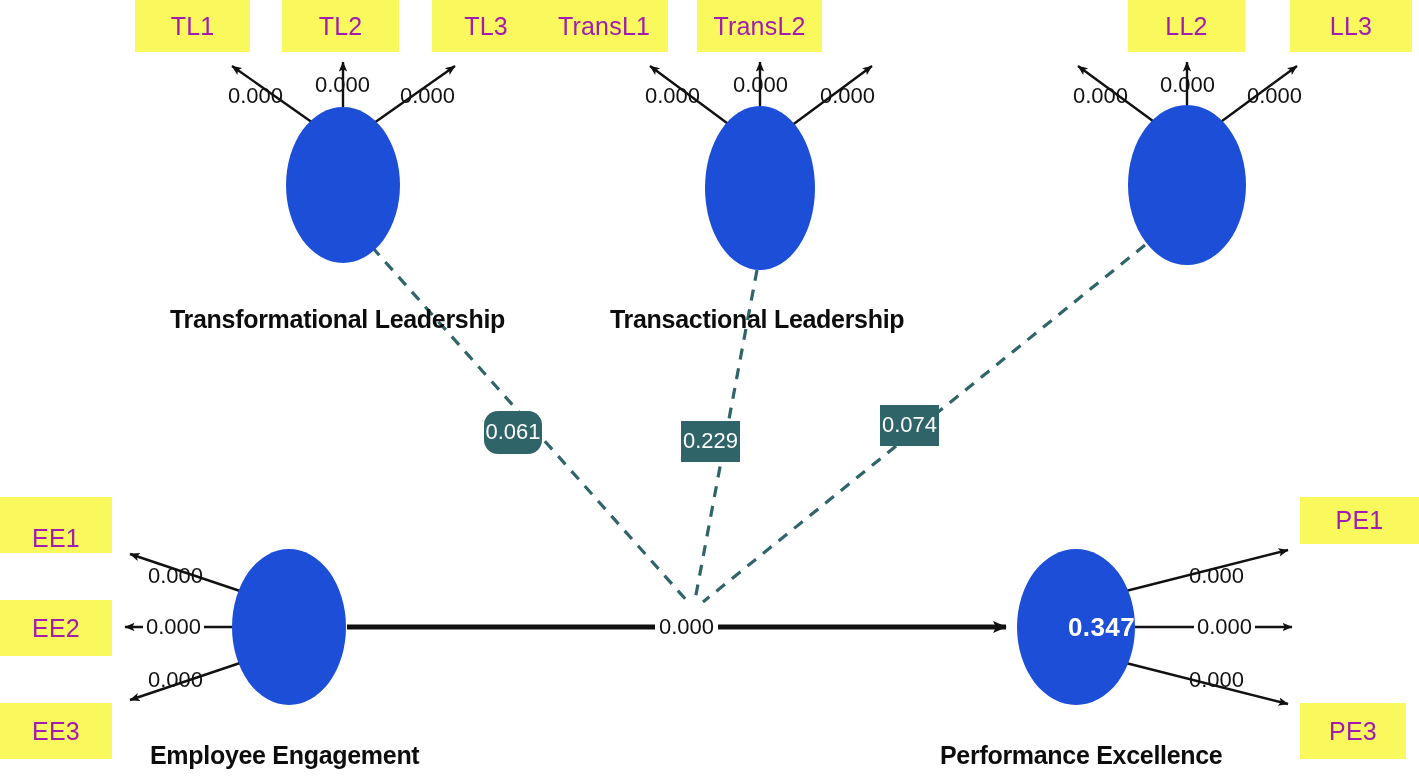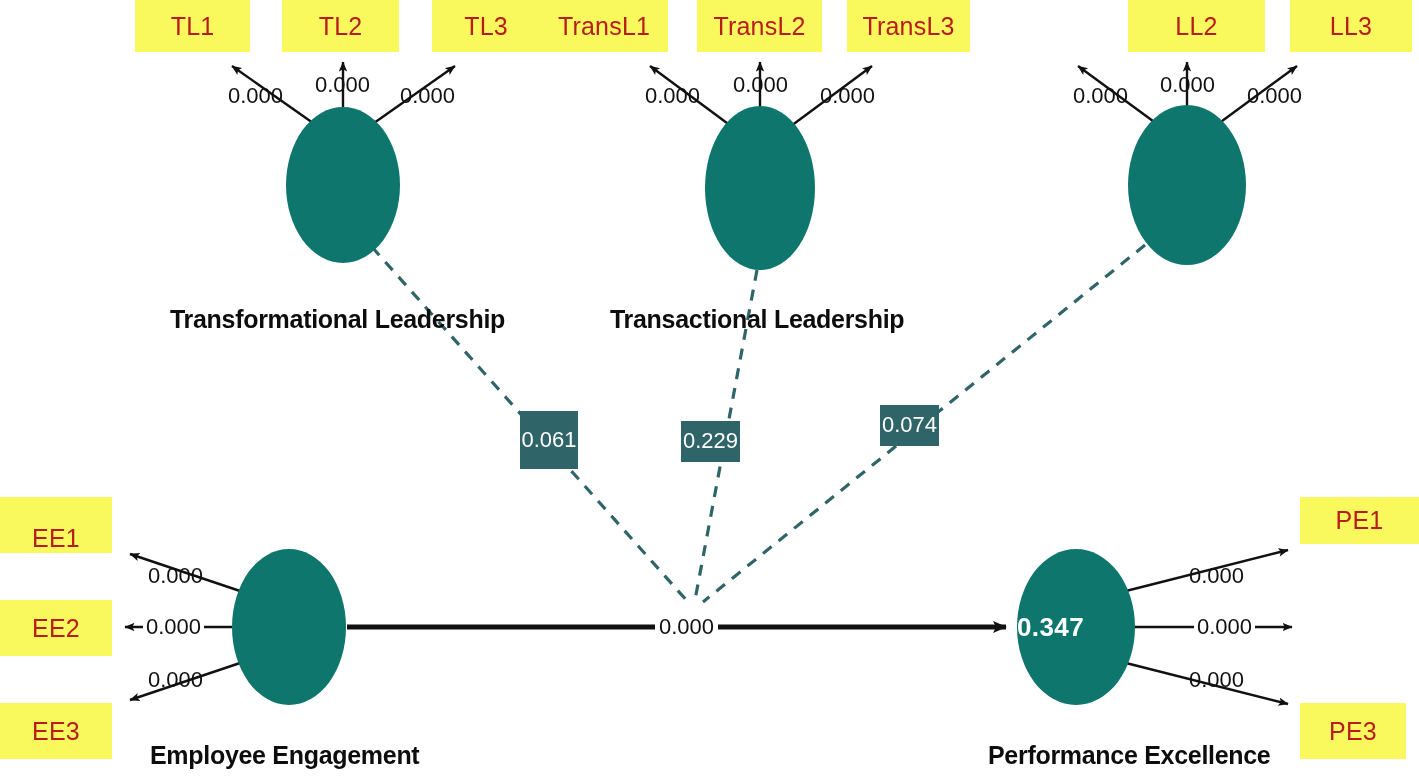--- a/index.html
+++ b/index.html
@@ -21,33 +21,33 @@
     width: 1419px;
     height: 778px;
     pointer-events: none;
   }
   .ind-box {
     position: absolute;
     background: #f9f95e;
     display: flex;
     align-items: center;
     justify-content: center;
-    color: #b91c1c;
+    color: #a21caf;
     font-size: 25px;
     font-family: "Liberation Sans", sans-serif;
     letter-spacing: 0.2px;
     box-sizing: border-box;
   }
   .construct {
     position: absolute;
-    background: #0f766e;
+    background: #1d4ed8;
     border-radius: 50%;
     display: flex;
     align-items: center;
-    justify-content: flex-start;
+    justify-content: flex-end;
   }
   .construct-r2 {
     color: #ffffff;
     font-size: 26px;
     font-weight: bold;
     font-family: "Liberation Sans", sans-serif;
     letter-spacing: 0.4px;
   }
   .construct-label {
     position: absolute;
@@ -154,24 +154,21 @@
   </div>
   <div class="ind-box" style="left:432px; top:0px; width:108px; height:52px;">
     <span>TL3</span>
   </div>
   <div class="ind-box" style="left:540px; top:0px; width:128px; height:52px;">
     <span>TransL1</span>
   </div>
   <div class="ind-box" style="left:697px; top:0px; width:125px; height:52px;">
     <span>TransL2</span>
   </div>
-  <div class="ind-box" style="left:847px; top:0px; width:123px; height:52px;">
-    <span>TransL3</span>
-  </div>
-  <div class="ind-box" style="left:1128px; top:0px; width:137px; height:52px;">
+  <div class="ind-box" style="left:1128px; top:0px; width:117px; height:52px;">
     <span>LL2</span>
   </div>
   <div class="ind-box" style="left:1290px; top:0px; width:122px; height:52px;">
     <span>LL3</span>
   </div>
 
   <div class="ind-box" style="left:0px; top:497px; width:112px; height:56px;align-items:flex-end;">
     <span>EE1</span>
   </div>
   <div class="ind-box" style="left:0px; top:600px; width:112px; height:56px;">
@@ -192,39 +189,39 @@
   <div class="construct" style="left:705px; top:106px; width:110px; height:164px;"></div>
   <div class="construct" style="left:1128px; top:105px; width:118px; height:160px;"></div>
   <div class="construct" style="left:232px; top:549px; width:114px; height:156px;"></div>
   <div class="construct" style="left:1017px; top:549px; width:118px; height:156px;">
     <span class="construct-r2">0.347</span>
   </div>
 
   <div class="construct-label" style="left:170px; top:305px;">Transformational Leadership</div>
   <div class="construct-label" style="left:610px; top:305px;">Transactional Leadership</div>
   <div class="construct-label" style="left:150px; top:741px;">Employee Engagement</div>
-  <div class="construct-label" style="left:940px; top:741px;margin-left:48px;">Performance Excellence</div>
+  <div class="construct-label" style="left:940px; top:741px;">Performance Excellence</div>
 
   <div class="loading-val" style="left:228px; top:83px;">0.000</div>
   <div class="loading-val" style="left:315px; top:72px;">0.000</div>
   <div class="loading-val" style="left:400px; top:83px;">0.000</div>
   <div class="loading-val" style="left:645px; top:83px;">0.000</div>
   <div class="loading-val" style="left:733px; top:72px;">0.000</div>
   <div class="loading-val" style="left:820px; top:83px;">0.000</div>
   <div class="loading-val" style="left:1073px; top:83px;">0.000</div>
   <div class="loading-val" style="left:1160px; top:72px;">0.000</div>
   <div class="loading-val" style="left:1247px; top:83px;">0.000</div>
 
   <div class="loading-val" style="left:148px; top:563px;">0.000</div>
   <div class="loading-val" style="left:143px; top:614px; background:#ffffff; padding:0 3px;">0.000</div>
   <div class="loading-val" style="left:148px; top:667px;">0.000</div>
 
   <div class="loading-val" style="left:1189px; top:563px;">0.000</div>
   <div class="loading-val" style="left:1194px; top:614px; background:#ffffff; padding:0 3px;">0.000</div>
   <div class="loading-val" style="left:1189px; top:667px;">0.000</div>
 
-  <div class="path-coef" style="left:520px; top:411px; width:58px; height:58px;">0.061</div>
+  <div class="path-coef" style="left:484px; top:411px; width:58px; height:43px;border-radius:14px;">0.061</div>
   <div class="path-coef" style="left:681px; top:421px; width:59px; height:41px;">0.229</div>
   <div class="path-coef" style="left:880px; top:405px; width:59px; height:41px;">0.074</div>
 
   <div class="struct-val" style="left:655px; top:614px;">0.000</div>
 
 </div>
 
 </body></html>

